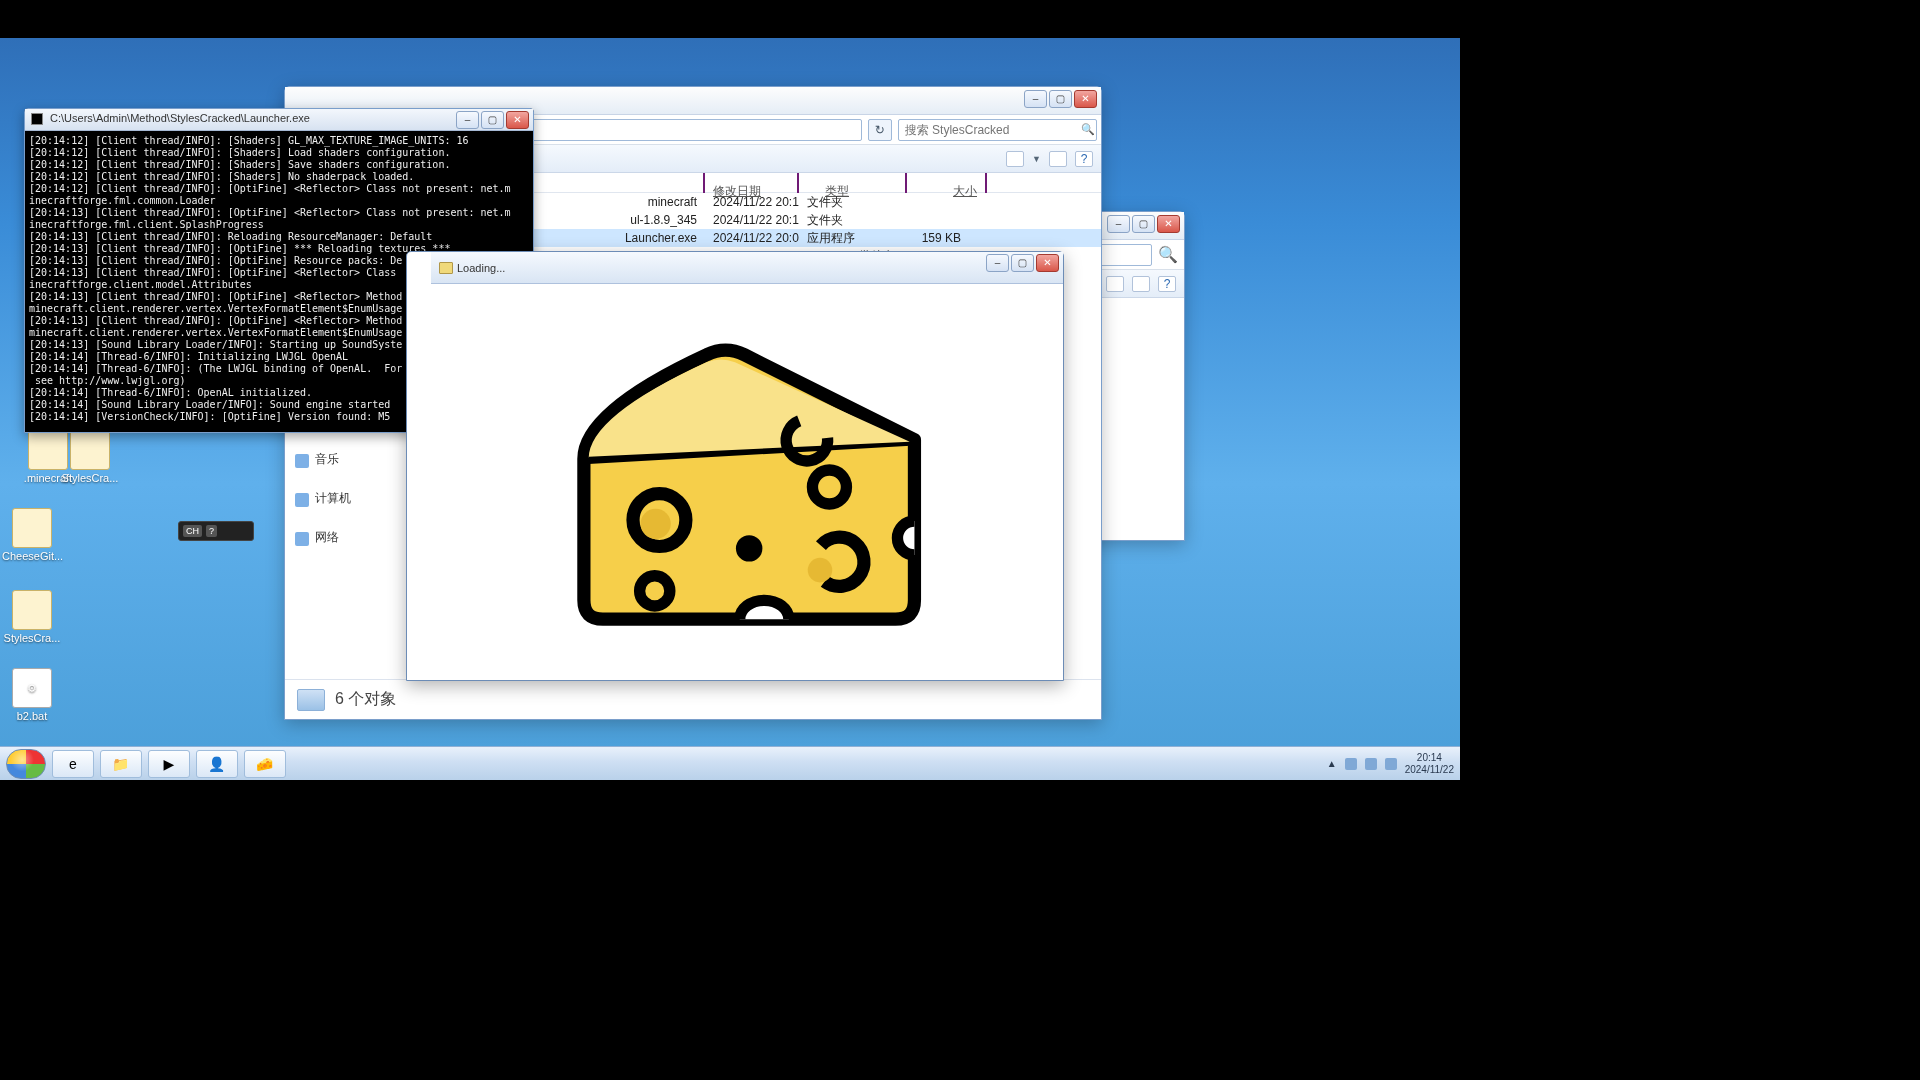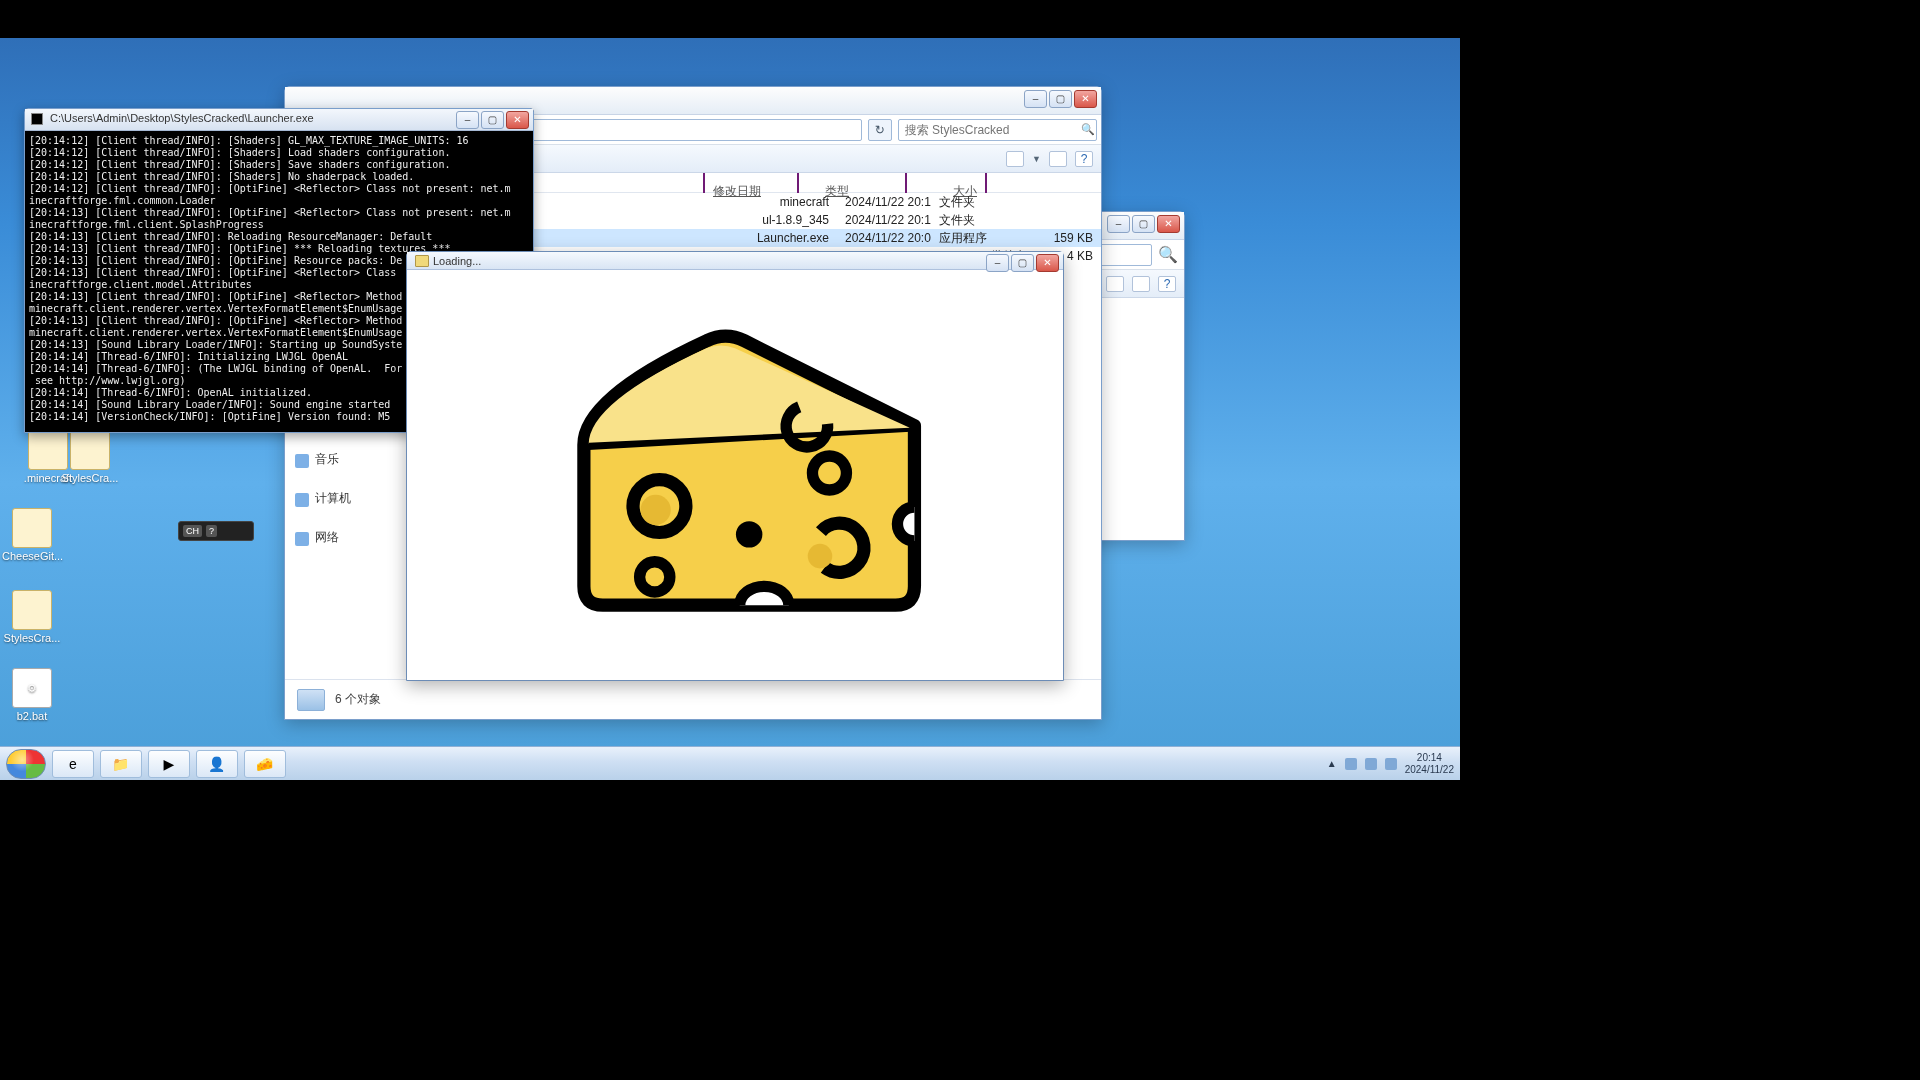--- a/index.html
+++ b/index.html
@@ -21,37 +21,37 @@
 .addrbar .navbtn { width: 24px; height: 22px; border: 1px solid #9fb9d9; border-radius: 2px; background: #eef4fc; text-align: center; font-size: 12px; color: #456; line-height: 20px; }
 
 .toolbar { height: 28px; display: flex; align-items: center; padding: 0 8px; font-size: 12px; color: #333; background: linear-gradient(180deg,#f5f9fe,#e4edf8); border-bottom: 1px solid #cbd7e8; gap: 14px; }
 .toolbar .rt { margin-left: auto; display: flex; gap: 8px; align-items: center; }
 .toolbar .ticon { width: 18px; height: 16px; border: 1px solid #b1c2da; border-radius: 2px; background: #fff; }
 
 .columns { height: 20px; display: flex; font-size: 12px; color: #555; border-bottom: 1px solid #e0e6ef; }
 .columns div { padding: 10px 8px; border-right: 2px solid #701a75; text-decoration: underline; }
 
 .filelist { font-size: 12px; color: #222; }
-.frow { display: flex; height: 18px; align-items: center; cursor: default; justify-content: flex-end; }
+.frow { display: flex; height: 18px; align-items: center; cursor: default; }
 .frow.sel { background: #cde6ff; }
 .frow div { padding: 0 8px; white-space: nowrap; overflow: hidden; }
 
 .sidepanel { position: absolute; left: 0; top: 160px; width: 120px; font-size: 12px; color: #333; }
 .sidepanel div { padding: 4px 10px; display: flex; align-items: flex-end; gap: 6px; }
 .sidepanel .si { width: 14px; height: 14px; background: #7db0e6; border-radius: 2px; display: inline-block; }
 
-.status { position: absolute; bottom: 0; left: 0; right: 0; height: 40px; border-top: 1px solid #dce3ee; display: flex; align-items: center; padding: 0 12px; font-size: 12px; color: #444; gap: 10px; }
+.status { position: absolute; bottom: 0; left: 0; right: 0; height: 40px; border-top: 1px solid #dce3ee; display: flex; align-items: center; padding: 0 12px; font-size: 16px; color: #444; gap: 10px; }
 
 .console { position: absolute; left: 24px; top: 70px; width: 510px; height: 325px; border: 1px solid #7a9ecb; border-radius: 4px 4px 0 0; box-shadow: 0 4px 12px rgba(0,0,0,.35); background: #000; z-index: 30; }
 .console .ct { height: 22px; background: linear-gradient(180deg,#f3f7fc,#d7e2f1); font-size: 11px; padding: 3px 6px; color: #333; position: relative; border-bottom: 1px solid #a6b9d4; }
 .console .ct .wbtns { position: absolute; right: 4px; top: 2px; display: flex; gap: 2px; }
 .console pre { color: #eee; font: 10px/12px Consolas, monospace; padding: 4px 4px; white-space: pre; overflow: hidden; height: calc(100% - 22px); }
 
 .loading { position: absolute; left: 406px; top: 213px; width: 658px; height: 430px; background: #fff; border: 1px solid #6c8cb6; border-radius: 5px 5px 0 0; box-shadow: 0 5px 18px rgba(0,0,0,.3); z-index: 40; }
-.loading .lt { height: 18px; background: linear-gradient(180deg,#f5f9fe,#d9e5f4); font-size: 11px; padding: 3px 8px; color: #333; position: relative; border-bottom: 1px solid #aec1dd; display: flex; align-items: center; gap: 4px; }
+.loading .lt { height: 32px; background: linear-gradient(180deg,#f5f9fe,#d9e5f4); font-size: 11px; padding: 3px 8px; color: #333; position: relative; border-bottom: 1px solid #aec1dd; display: flex; align-items: center; gap: 4px; margin-left: 24px; }
 .loading .lt .lic { width: 14px; height: 12px; background: #f0d97b; border: 1px solid #b09749; border-radius: 1px; }
 .loading .lt .wbtns { position: absolute; right: 4px; top: 2px; display: flex; gap: 2px; }
 .loading .body { height: calc(100% - 22px); display: flex; align-items: center; justify-content: center; padding: 16px; }
 
 .taskbar { position: absolute; left: 0; right: 0; bottom: 0; top: auto; height: 34px; background: linear-gradient(180deg,#e9f1fb,#cedff3 45%,#b9d1ea); border-top: 1px solid #8fb0d5; display: flex; align-items: center; padding: 0 6px; gap: 6px; }
 .start { width: 40px; height: 30px; border-radius: 15px; background: radial-gradient(circle at 40% 35%, #fff7, transparent 40%), conic-gradient(#e33 0 25%, #6b4 0 50%, #48d 0 75%, #fc3 0); border: 1px solid #6c8cb6; }
 .tbitem { width: 42px; height: 28px; border: 1px solid #a0bddc; border-radius: 3px; background: linear-gradient(180deg,#fdfeff,#dbe8f7); display: flex; align-items: center; justify-content: center; font-size: 14px; }
 .tray { margin-left: auto; display: flex; align-items: center; gap: 8px; font-size: 10px; color: #2a3a50; }
 .tray .ticon2 { width: 12px; height: 12px; background: #7fa8d6; border-radius: 2px; }
 .tclock { text-align: center; line-height: 12px; }
@@ -172,21 +172,21 @@
 
     <div class="status">
       <div style="width:28px;height:22px;background:linear-gradient(180deg,#cfe1f5,#9bc1e6);border:1px solid #8cb0d8;border-radius:2px;"></div>
       <span>6 个对象</span>
     </div>
   </div>
 
   <div class="console">
     <div class="ct">
       <span style="display:inline-block;width:12px;height:12px;background:#000;border:1px solid #888;margin-right:4px;vertical-align:middle;"></span>
-      <span>C:\Users\Admin\Desktop\StylesCracked\Launcher.exe</span>
+      <span>C:\Users\Admin\Method\StylesCracked\Launcher.exe</span>
       <div class="wbtns">
         <div class="wbtn">–</div>
         <div class="wbtn">▢</div>
         <div class="wbtn close">✕</div>
       </div>
     </div>
     <pre>[20:14:12] [Client thread/INFO]: [Shaders] GL_MAX_TEXTURE_IMAGE_UNITS: 16
 [20:14:12] [Client thread/INFO]: [Shaders] Load shaders configuration.
 [20:14:12] [Client thread/INFO]: [Shaders] Save shaders configuration.
 [20:14:12] [Client thread/INFO]: [Shaders] No shaderpack loaded.

